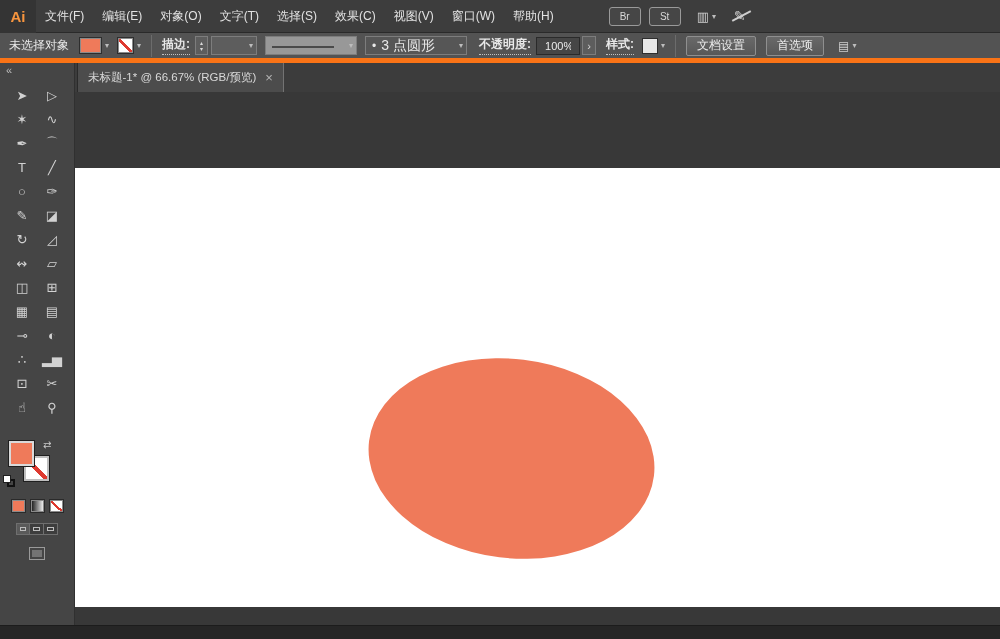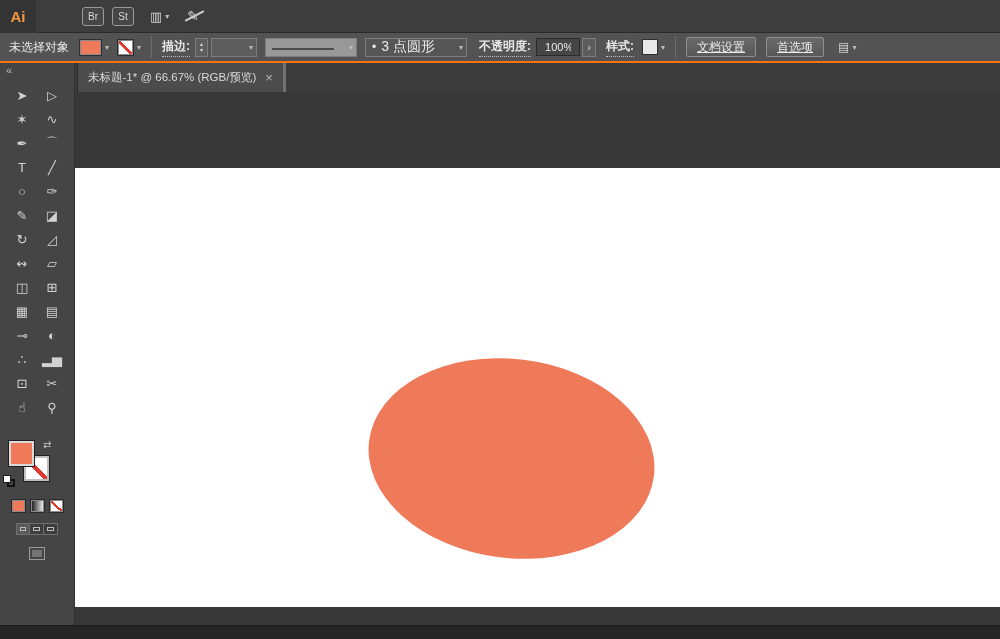--- a/index.html
+++ b/index.html
@@ -7,33 +7,33 @@
   body { font-family:"Liberation Sans","DejaVu Sans",sans-serif; background:#262626; }
   .app { position:relative; width:1000px; height:639px; overflow:hidden; background:#14532d; }
 
   
   .menubar { position:absolute; top:0; left:0; width:1000px; height:33px; background:#3d3d3d;
              border-bottom:1px solid #2a2a2a; display:flex; align-items:center; }
   .logo { width:36px; height:33px; background:#343434; color:#f7953e; font-weight:bold;
           font-size:15px; display:flex; align-items:center; justify-content:center; }
   .menu-items { display:flex; align-items:center; height:100%; }
   .menu-item { color:#e2e2e2; font-size:12px; padding:0 9px; line-height:33px; cursor:default; }
-  .mb-badge { width:22px; height:19px; border:1px solid #9a9a9a; border-radius:3px; background:#464646;
+  .mb-badge { width:32px; height:19px; border:1px solid #9a9a9a; border-radius:3px; background:#464646;
               color:#d8d8d8; font-size:10px; display:flex; align-items:center; justify-content:center; margin-left:8px; }
   .mb-badge.first { margin-left:46px; }
   .ws-switch { display:flex; align-items:center; margin-left:16px; color:#cfcfcf; }
   .ws-switch .ws-ic { font-size:13px; }
   .chev { font-size:8px; color:#bdbdbd; margin-left:3px; }
   .touch-ic { position:relative; margin-left:18px; color:#cfcfcf; font-size:14px; }
   .touch-ic::after { content:""; position:absolute; left:-3px; top:7px; width:21px; height:2px;
                      background:#cfcfcf; transform:rotate(-28deg); }
 
   
   .controlbar { position:absolute; top:33px; left:0; width:1000px; height:30px; background:#535353;
-                border-bottom:2px solid #f97316; display:flex; align-items:center; font-size:12px; color:#e8e8e8; }
+                border-bottom:5px solid #f97316; display:flex; align-items:center; font-size:12px; color:#e8e8e8; }
   .status-text { margin:0 10px 0 9px; white-space:nowrap; }
   .dd { display:flex; align-items:center; cursor:default; }
   .swatch { width:23px; height:17px; border:1px solid #2e2e2e; box-shadow:0 0 0 1px #8a8a8a inset; }
   .swatch.small { width:17px; }
   .none-bg { background:linear-gradient(to top right, rgba(0,0,0,0) 43%, #de3a30 43%, #de3a30 55%, rgba(0,0,0,0) 55%), #ffffff; }
   .sep { width:1px; height:22px; background:#6c6c6c; margin:0 10px; }
   .u-label { border-bottom:1px dotted #c2c2c2; padding-bottom:1px; white-space:nowrap;font-weight:bold; }
   .stepper { width:13px; height:19px; margin-left:5px; background:#5d5d5d; border:1px solid #7d7d7d;
              display:flex; flex-direction:column; align-items:center; justify-content:center; line-height:6px; }
   .stepper span { font-size:6px; color:#d8d8d8; }
@@ -44,28 +44,28 @@
   .profile-dd .profile-line { position:absolute; left:6px; top:9px; width:62px; height:2px; background:#4a4a4a; }
   .brush-dd { width:102px; margin-left:8px; justify-content:flex-start; background:#565656; }
   .brush-dd .bullet { font-size:12px; margin:0 5px 0 3px; }
   .brush-dd .bval { flex:1; font-size:14px; white-space:nowrap; }
   .opacity-input { width:44px; height:18px; background:#464646; border:1px solid #2a2a2a; color:#ececec;
                    font-size:11px; padding:0 8px; margin-left:5px; font-family:"Liberation Sans","DejaVu Sans",sans-serif; }
   .expand-btn { width:14px; height:19px; background:#5d5d5d; border:1px solid #7d7d7d; color:#d8d8d8;
                 font-size:11px; display:flex; align-items:center; justify-content:center; margin-left:2px; }
   .style-swatch { width:16px; height:16px; background:#e8e8e8; border:1px solid #2e2e2e; }
   .cb-btn { height:20px; padding:0 10px; background:linear-gradient(#696969,#585858); border:1px solid #8f8f8f;
-            border-radius:2px; color:#ececec; font-size:12px; display:flex; align-items:center; white-space:nowrap;text-decoration:underline; }
+            border-radius:2px; color:#ececec; font-size:12px; display:flex; align-items:center; white-space:nowrap; }
   .panel-menu { display:flex; align-items:center; margin-left:14px; color:#cfcfcf; font-size:12px; }
   .ml8{margin-left:8px;} .ml10{margin-left:10px;} .ml12{margin-left:12px;}
 
   
   .tabbar { position:absolute; top:63px; left:75px; right:0; height:29px; background:#3c3c3c;
             display:flex; align-items:flex-end; }
-  .doc-tab { height:29px; background:#4c4c4c; border-right:3px solid #737373; border-left:1px solid #2a2a2a;
+  .doc-tab { height:29px; background:#4c4c4c; border-right:1px solid #737373; border-left:1px solid #2a2a2a;
              display:flex; align-items:center; padding:0 10px; margin-left:2px; }
   .doc-tab .t-title { color:#d9d9d9; font-size:11.5px; white-space:nowrap; }
   .doc-tab .t-close { color:#b5b5b5; font-size:13px; margin-left:9px; cursor:default; }
 
   
   .sidecol { position:absolute; top:63px; left:0; width:75px; height:562px; background:#454545;
              border-right:1px solid #303030; }
   .col-head { height:14px; display:flex; align-items:center; padding-left:6px; }
   .collapse { color:#bdbdbd; font-size:11px; line-height:10px; }
   .tools-grid { margin-top:6px; display:grid; grid-template-columns:30px 30px; justify-content:center; }
@@ -105,20 +105,31 @@
   .bottombar { position:absolute; left:0; bottom:0; width:1000px; height:14px; background:#262626;
                border-top:1px solid #1c1c1c; }
 </style>
 </head>
 <body>
 
 <div class="app">
 
   <div class="menubar">
     <div class="logo">Ai</div>
+    <div class="menu-items">
+        <span class="menu-item">文件(F)</span>
+        <span class="menu-item">编辑(E)</span>
+        <span class="menu-item">对象(O)</span>
+        <span class="menu-item">文字(T)</span>
+        <span class="menu-item">选择(S)</span>
+        <span class="menu-item">效果(C)</span>
+        <span class="menu-item">视图(V)</span>
+        <span class="menu-item">窗口(W)</span>
+        <span class="menu-item">帮助(H)</span>
+      </div>
     <div class="mb-badge first">Br</div>
     <div class="mb-badge">St</div>
     <div class="ws-switch">
       <span class="ws-ic">▥</span>
       <span class="chev">▾</span>
     </div>
     <span class="touch-ic">✎</span>
   </div>
 
   <div class="controlbar">

